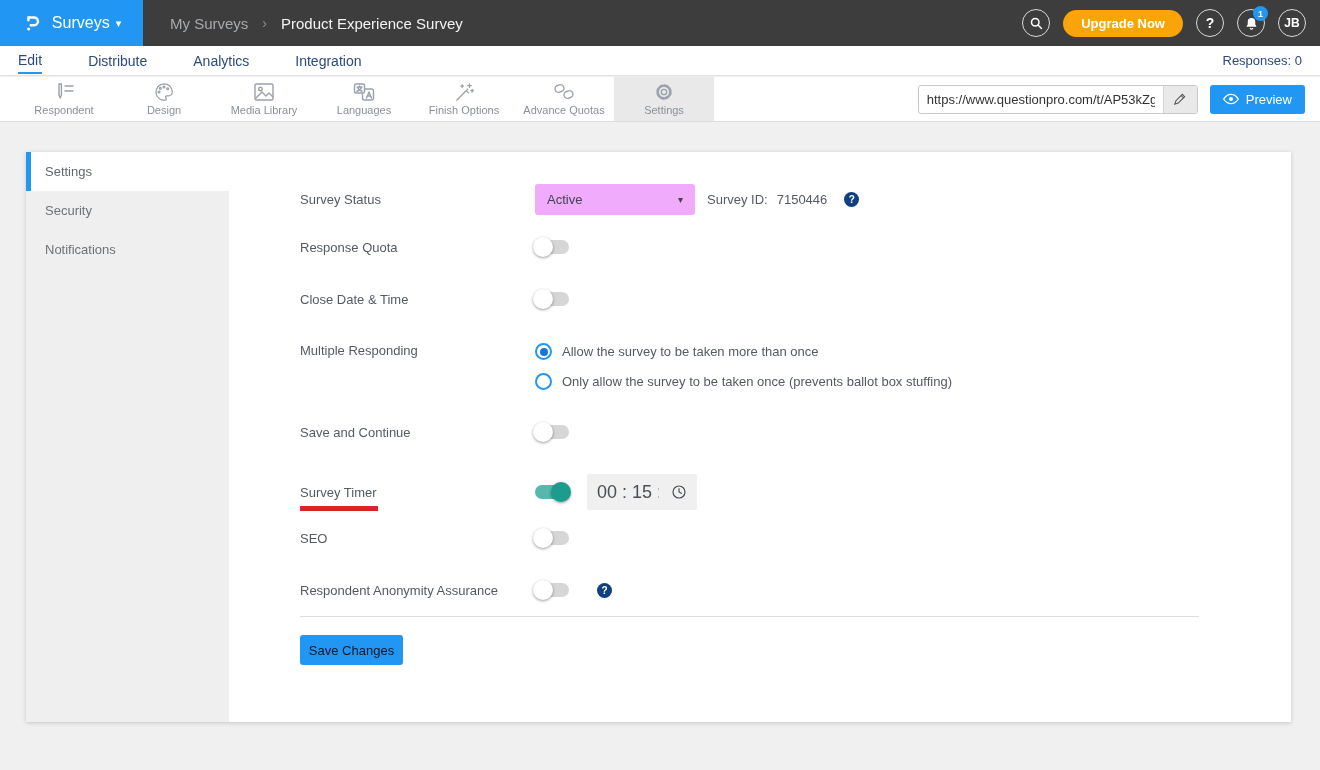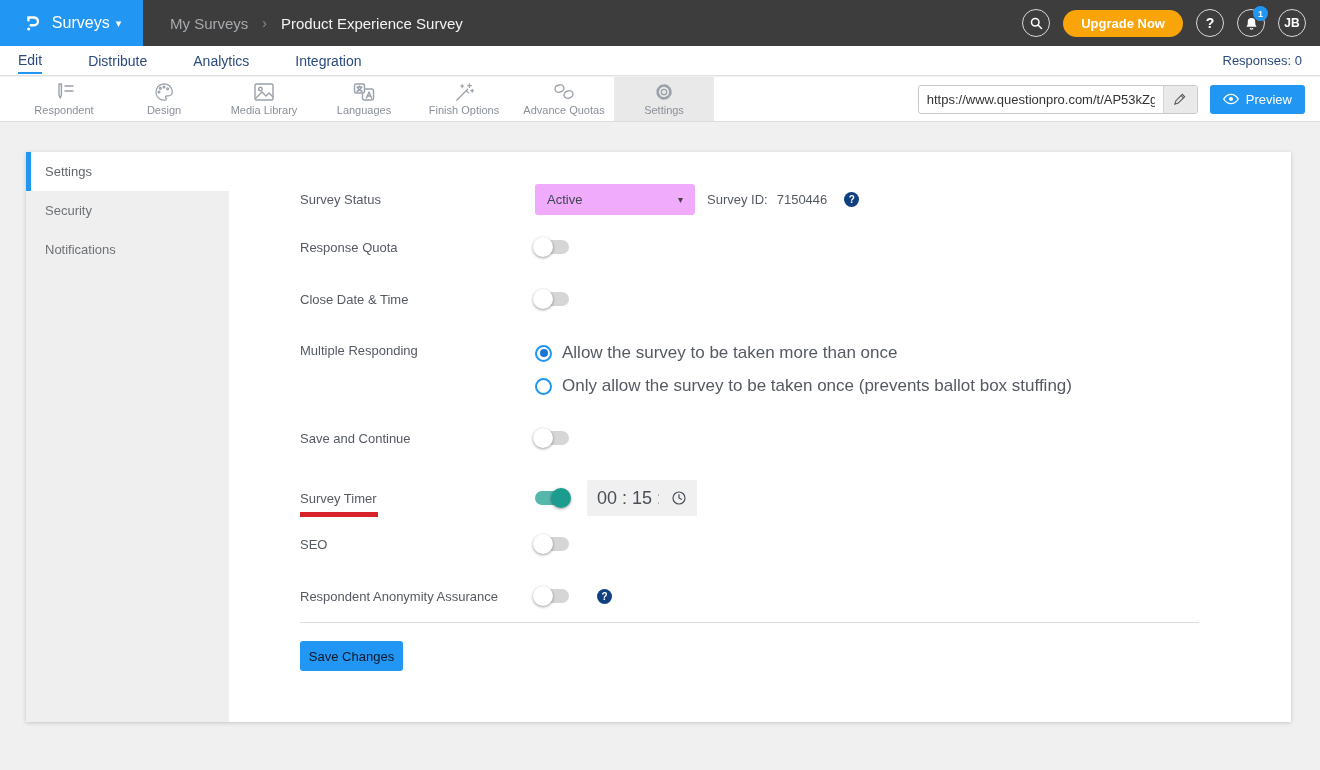--- a/index.html
+++ b/index.html
@@ -61,21 +61,21 @@
   .dropdown .dd-caret { font-size:10px; color:#444; }
   .sid-label { font-size:13px; color:#555a62; margin-left:12px; }
   .sid-value { font-size:13px; color:#555a62; margin-left:9px; }
   .help-icon { width:15px; height:15px; border-radius:50%; background:#10407f; color:#fff; font-size:10px; font-weight:bold; display:flex; align-items:center; justify-content:center; margin-left:17px; cursor:pointer; flex:0 0 auto; }
 
   .radio-block { margin-bottom:32px; align-items:flex-start; }
   .radio-opts { display:flex; flex-direction:column; gap:13px; }
   .radio-opt { display:flex; align-items:center; gap:10px; cursor:pointer; }
   .radio { width:17px; height:17px; border-radius:50%; border:2px solid #2196f3; position:relative; flex:0 0 auto; background:#fff; }
   .radio.checked::after { content:""; position:absolute; left:2.5px; top:2.5px; width:8px; height:8px; border-radius:50%; background:#1976d2; }
-  .radio-text { font-size:17px; color:#555a62; }
+  .radio-text { font-size:13px; color:#555a62; }
   .radio-opts .radio-opt:first-child { margin-top:2px; }
 
   .timer-box { margin-left:18px; width:110px; height:36px; background:#f0f0f0; border-radius:2px; display:flex; align-items:center; justify-content:space-between; padding:0 10px; }
   .timer-box input { width:62px; border:none; background:transparent; outline:none; font-size:18px; color:#4a4f57; font-family:"Liberation Sans",sans-serif; }
   .red-underline { position:absolute; left:0; top:21px; width:78px; height:5px; background:#d8232a; }
 
   .divider { width:899px; height:1px; background:#ddd; margin:16px 0 18px 0; }
   .save-btn { width:103px; height:30px; background:#2196f3; border:none; border-radius:3px; color:#0f172a; font-size:13px; cursor:pointer; font-family:"Liberation Sans",sans-serif; }
 </style>
 </head>

